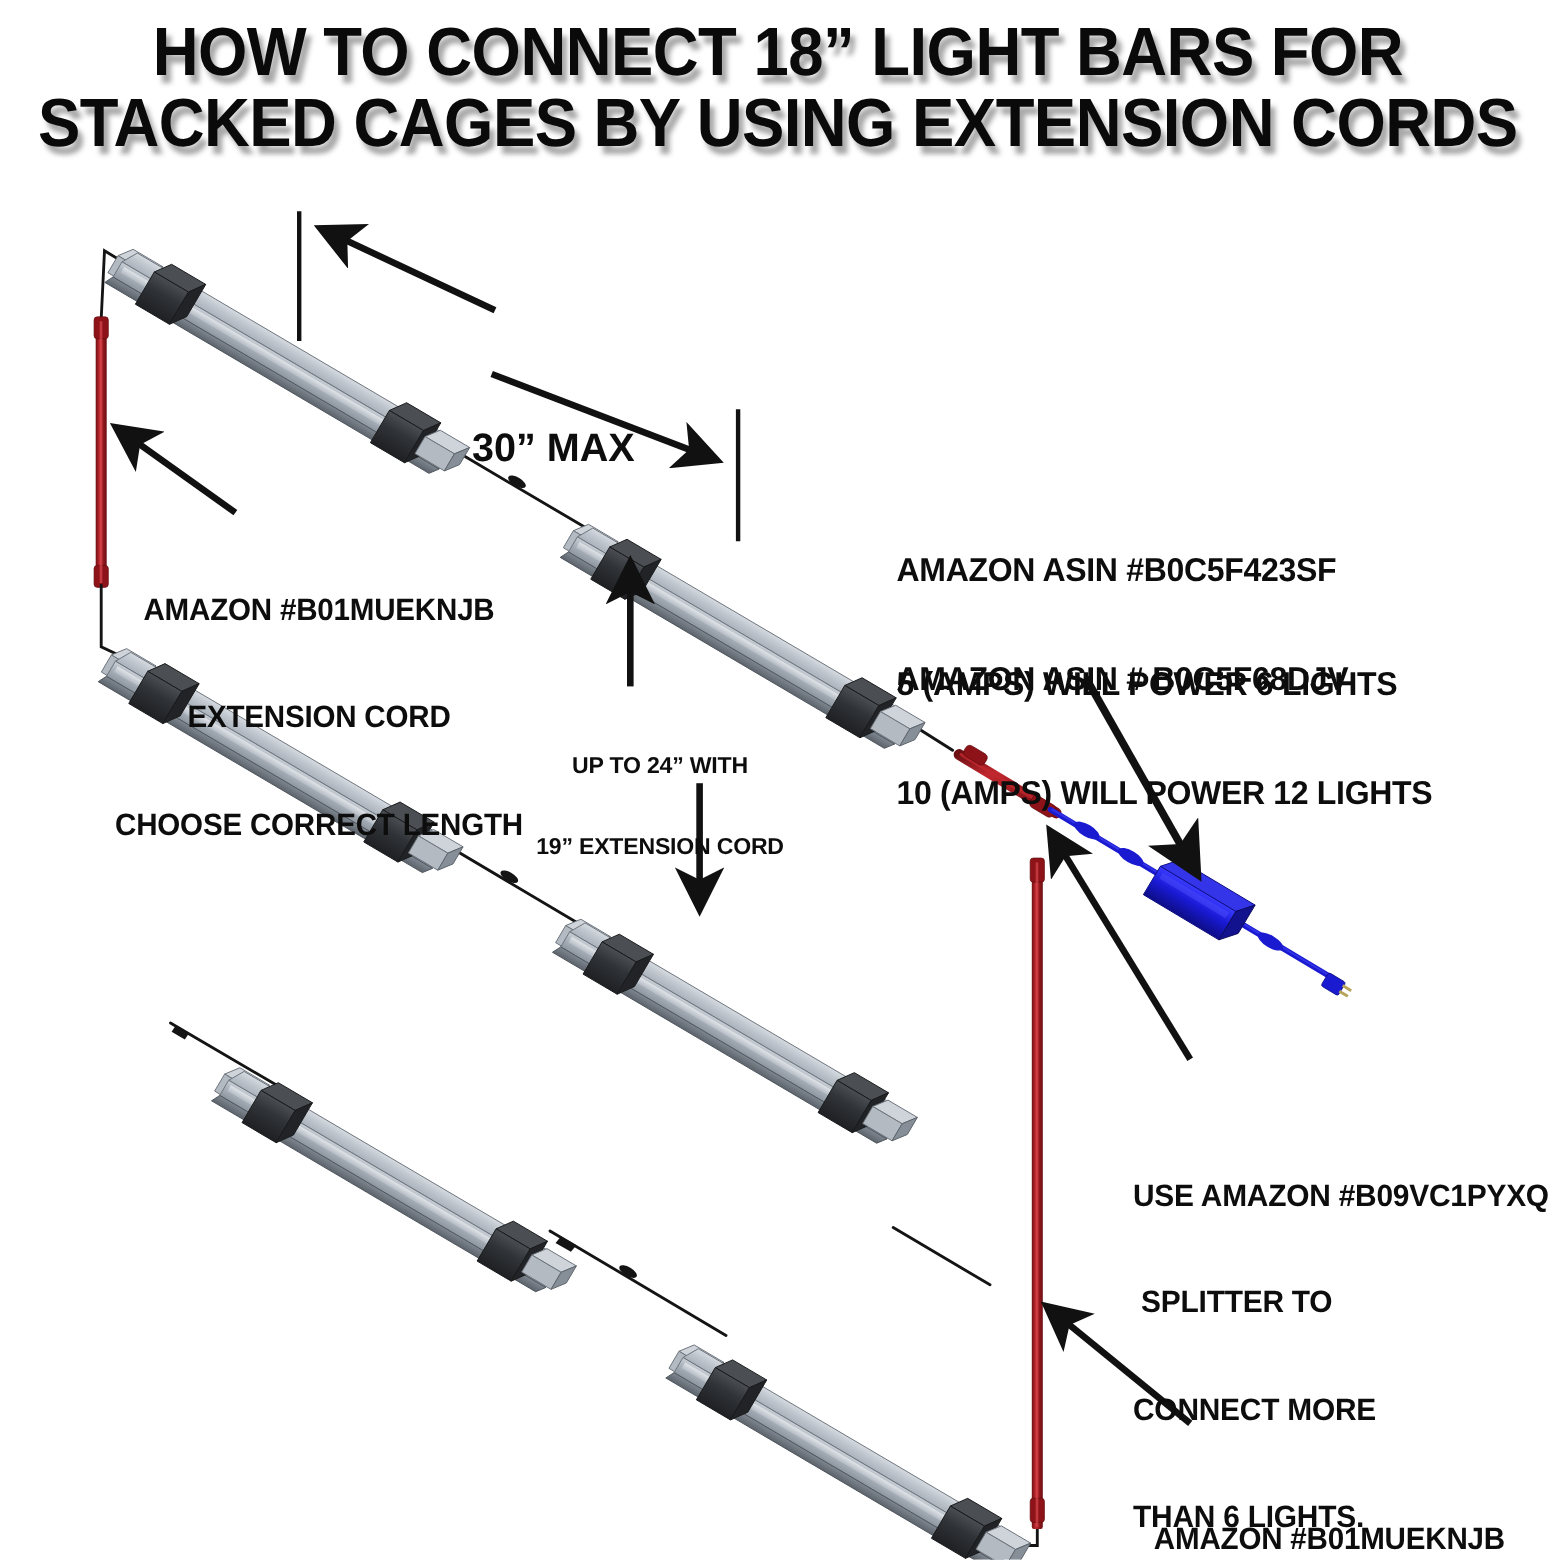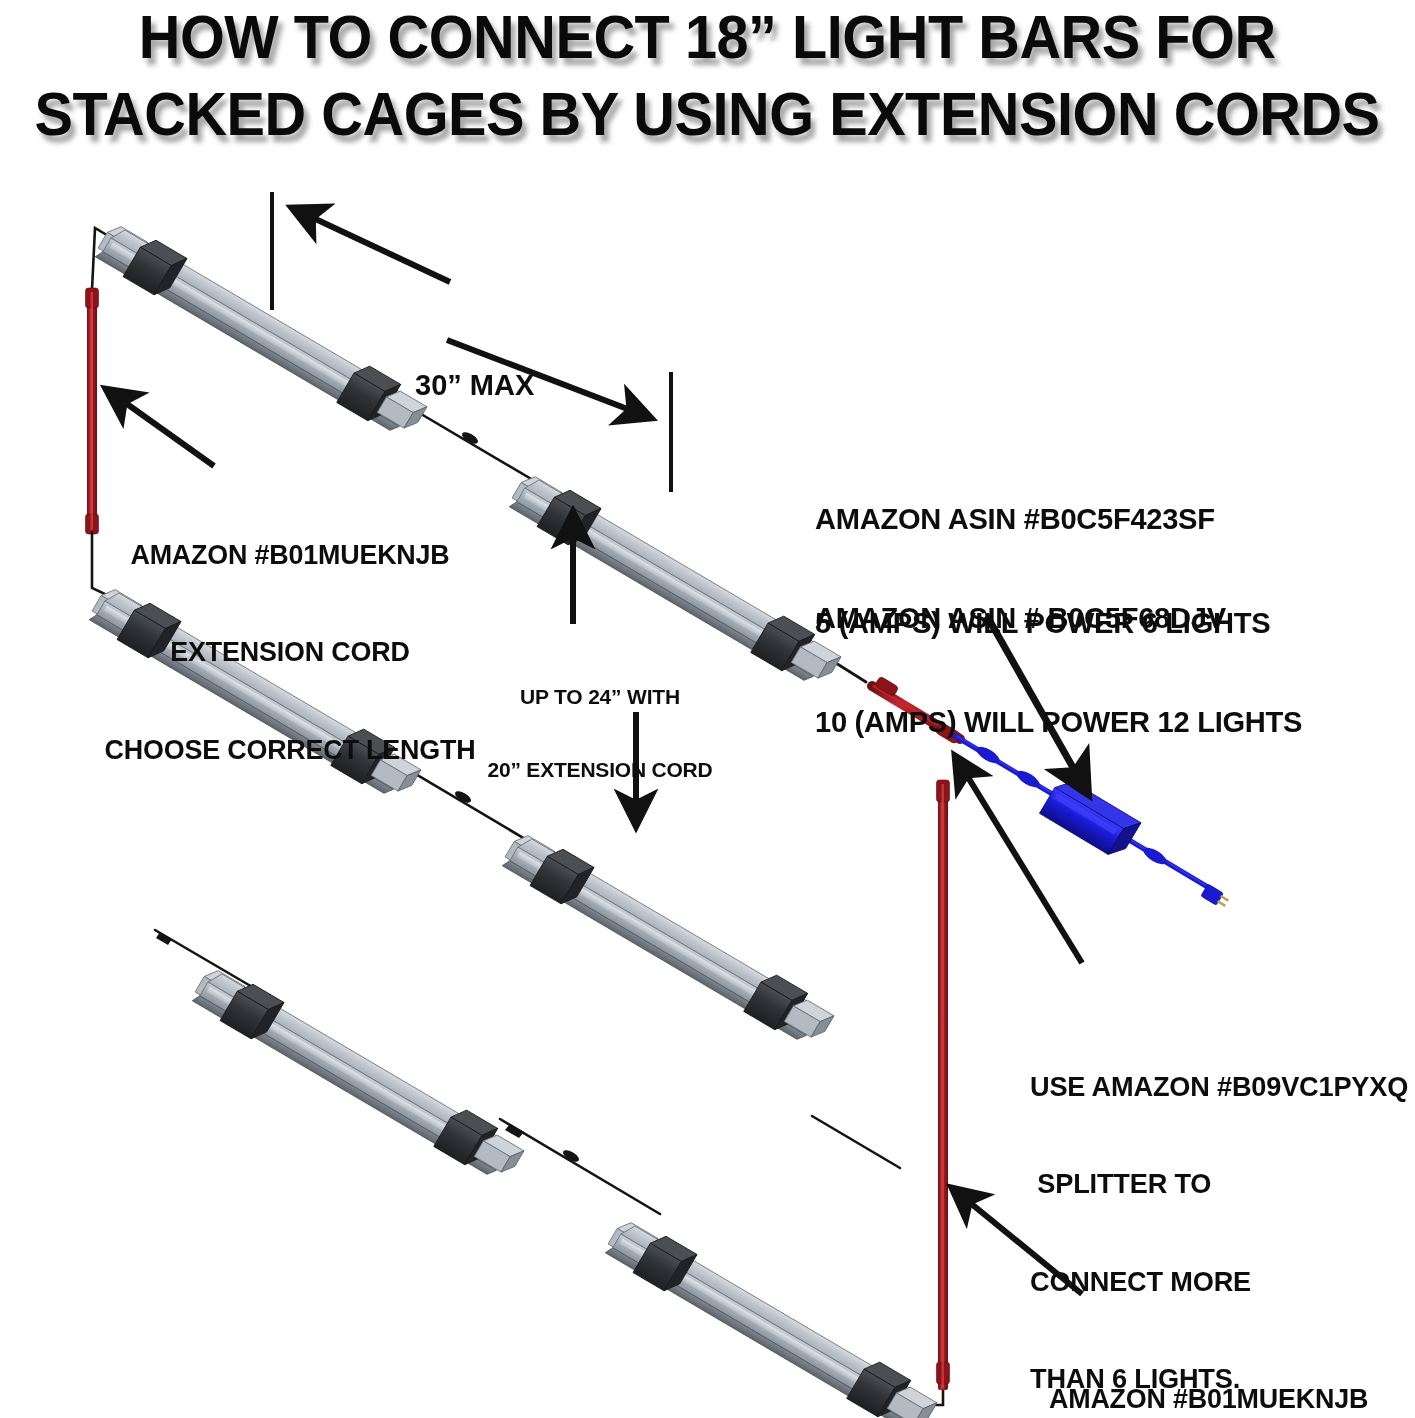--- a/index.html
+++ b/index.html
@@ -7,21 +7,21 @@
     width:1415px;height:1418px;position:relative;overflow:hidden;
     font-family:"Liberation Sans","DejaVu Sans",sans-serif;
     background:#ffffff;
   }
   #stage{position:absolute;inset:0;}
   #svg{position:absolute;left:0;top:0;width:1415px;height:1418px;}
 
   .title-block{
     position:absolute;left:0;top:0;width:1415px;height:150px;
     display:flex;flex-direction:column;align-items:center;justify-content:flex-start;
-    padding-top:4px;box-sizing:border-box;gap:12px;
+    padding-top:15px;box-sizing:border-box;
   }
   .title-line{
     font-weight:700;
     font-size:62px;
     line-height:65px;
     letter-spacing:-0.5px;
     color:#0a0a0a;
     white-space:nowrap;
     transform:scaleX(0.93);
     transform-origin:center center;
@@ -32,21 +32,21 @@
     position:absolute;
     font-weight:700;
     color:#0d0d0d;
     white-space:pre;
     line-height:1.16;
   }
   .ann.ctr{text-align:center;}
   .ann.lft{text-align:left;}
 
   #ann-cord-left{left:98px;top:474px;width:400px;font-size:28px;letter-spacing:-0.2px;transform:scaleX(0.96);transform-origin:left top;}
-  #ann-dim-30{left:415px;top:302px;font-size:29px;letter-spacing:0px;}
+  #ann-dim-30{left:429px;top:302px;font-size:36px;letter-spacing:0px;}
   #ann-ext24{left:455px;top:636px;width:290px;font-size:21px;letter-spacing:-0.2px;}
   #ann-asin-5a{left:815px;top:432px;width:580px;font-size:30px;letter-spacing:-0.3px;transform:scaleX(0.97);transform-origin:left top;}
   #ann-asin-10a{left:815px;top:531px;width:580px;font-size:30px;letter-spacing:-0.3px;transform:scaleX(0.97);transform-origin:left top;}
   #ann-splitter{left:1030px;top:1006px;width:390px;font-size:28px;letter-spacing:-0.2px;transform:scaleX(0.97);transform-origin:left top;}
   #ann-cord-bottom{left:1018px;top:1318px;width:397px;font-size:28px;letter-spacing:-0.2px;transform:scaleX(0.96);transform-origin:left top;}
 
   .ann span{display:block;}
 </style>
 </head>
 <body>
@@ -279,21 +279,21 @@
     <span>EXTENSION CORD</span>
     <span>CHOOSE CORRECT LENGTH</span>
   </div>
 
   <div class="ann lft" id="ann-dim-30">
     <span>30” MAX</span>
   </div>
 
   <div class="ann ctr" id="ann-ext24">
     <span>UP TO 24” WITH</span>
-    <span>20” EXTENSION CORD</span>
+    <span>19” EXTENSION CORD</span>
   </div>
 
   <div class="ann lft" id="ann-asin-5a">
     <span>AMAZON ASIN #B0C5F423SF</span>
     <span>5 (AMPS) WILL POWER 6 LIGHTS</span>
   </div>
 
   <div class="ann lft" id="ann-asin-10a">
     <span>AMAZON ASIN # B0C5F68DJV</span>
     <span>10 (AMPS) WILL POWER 12 LIGHTS</span>

